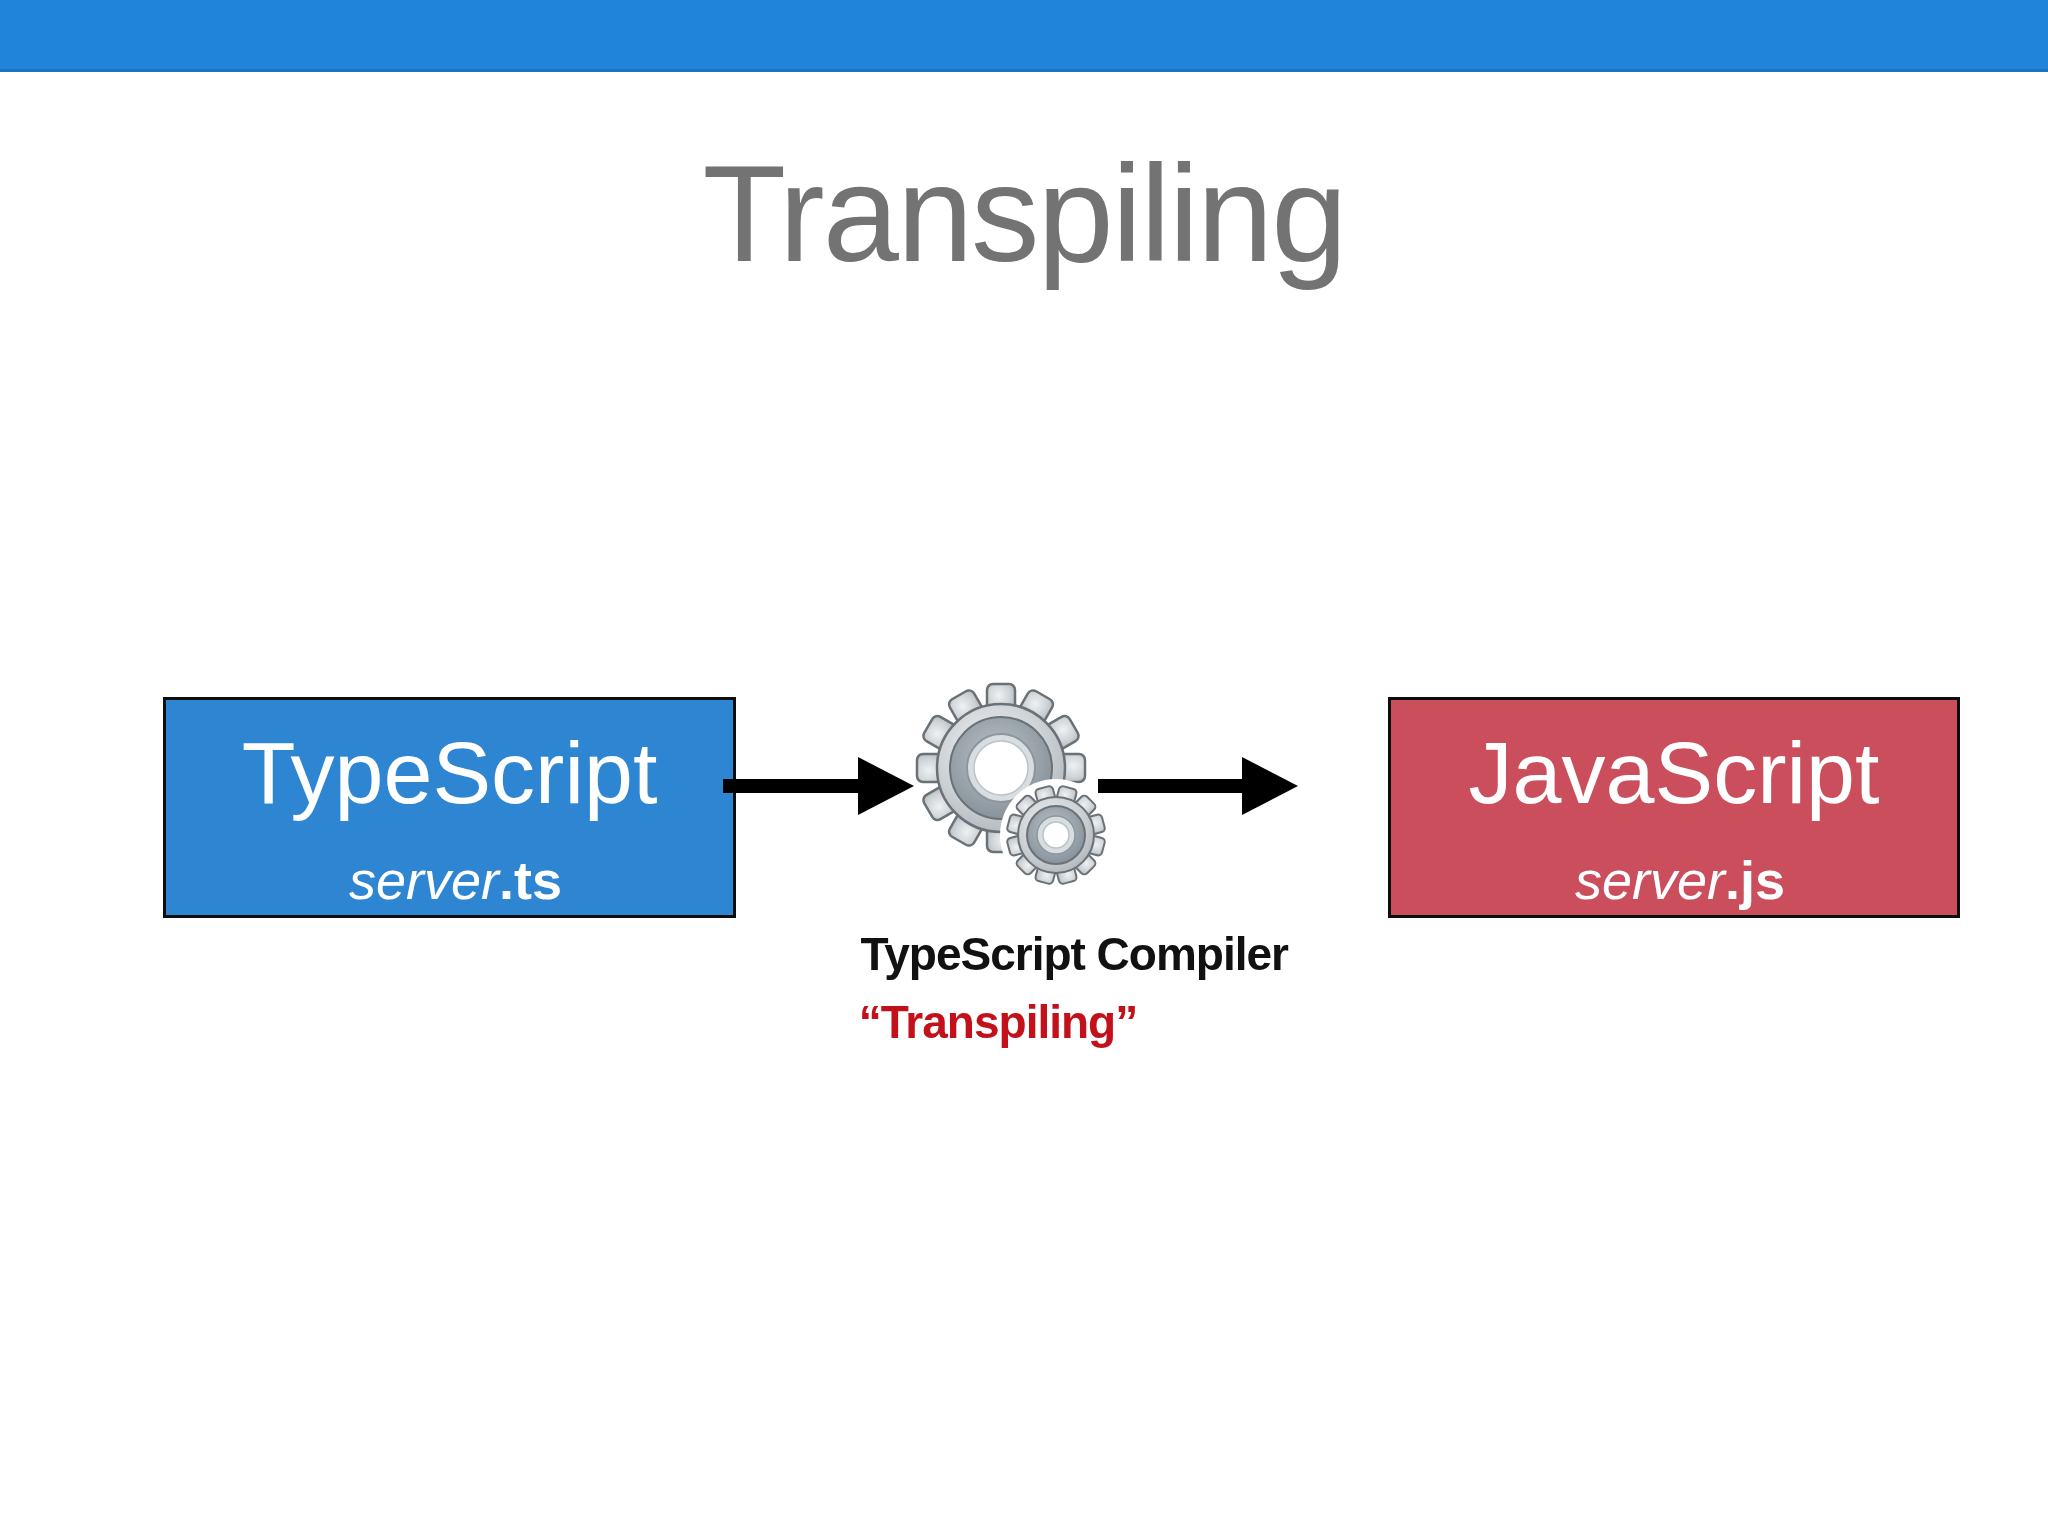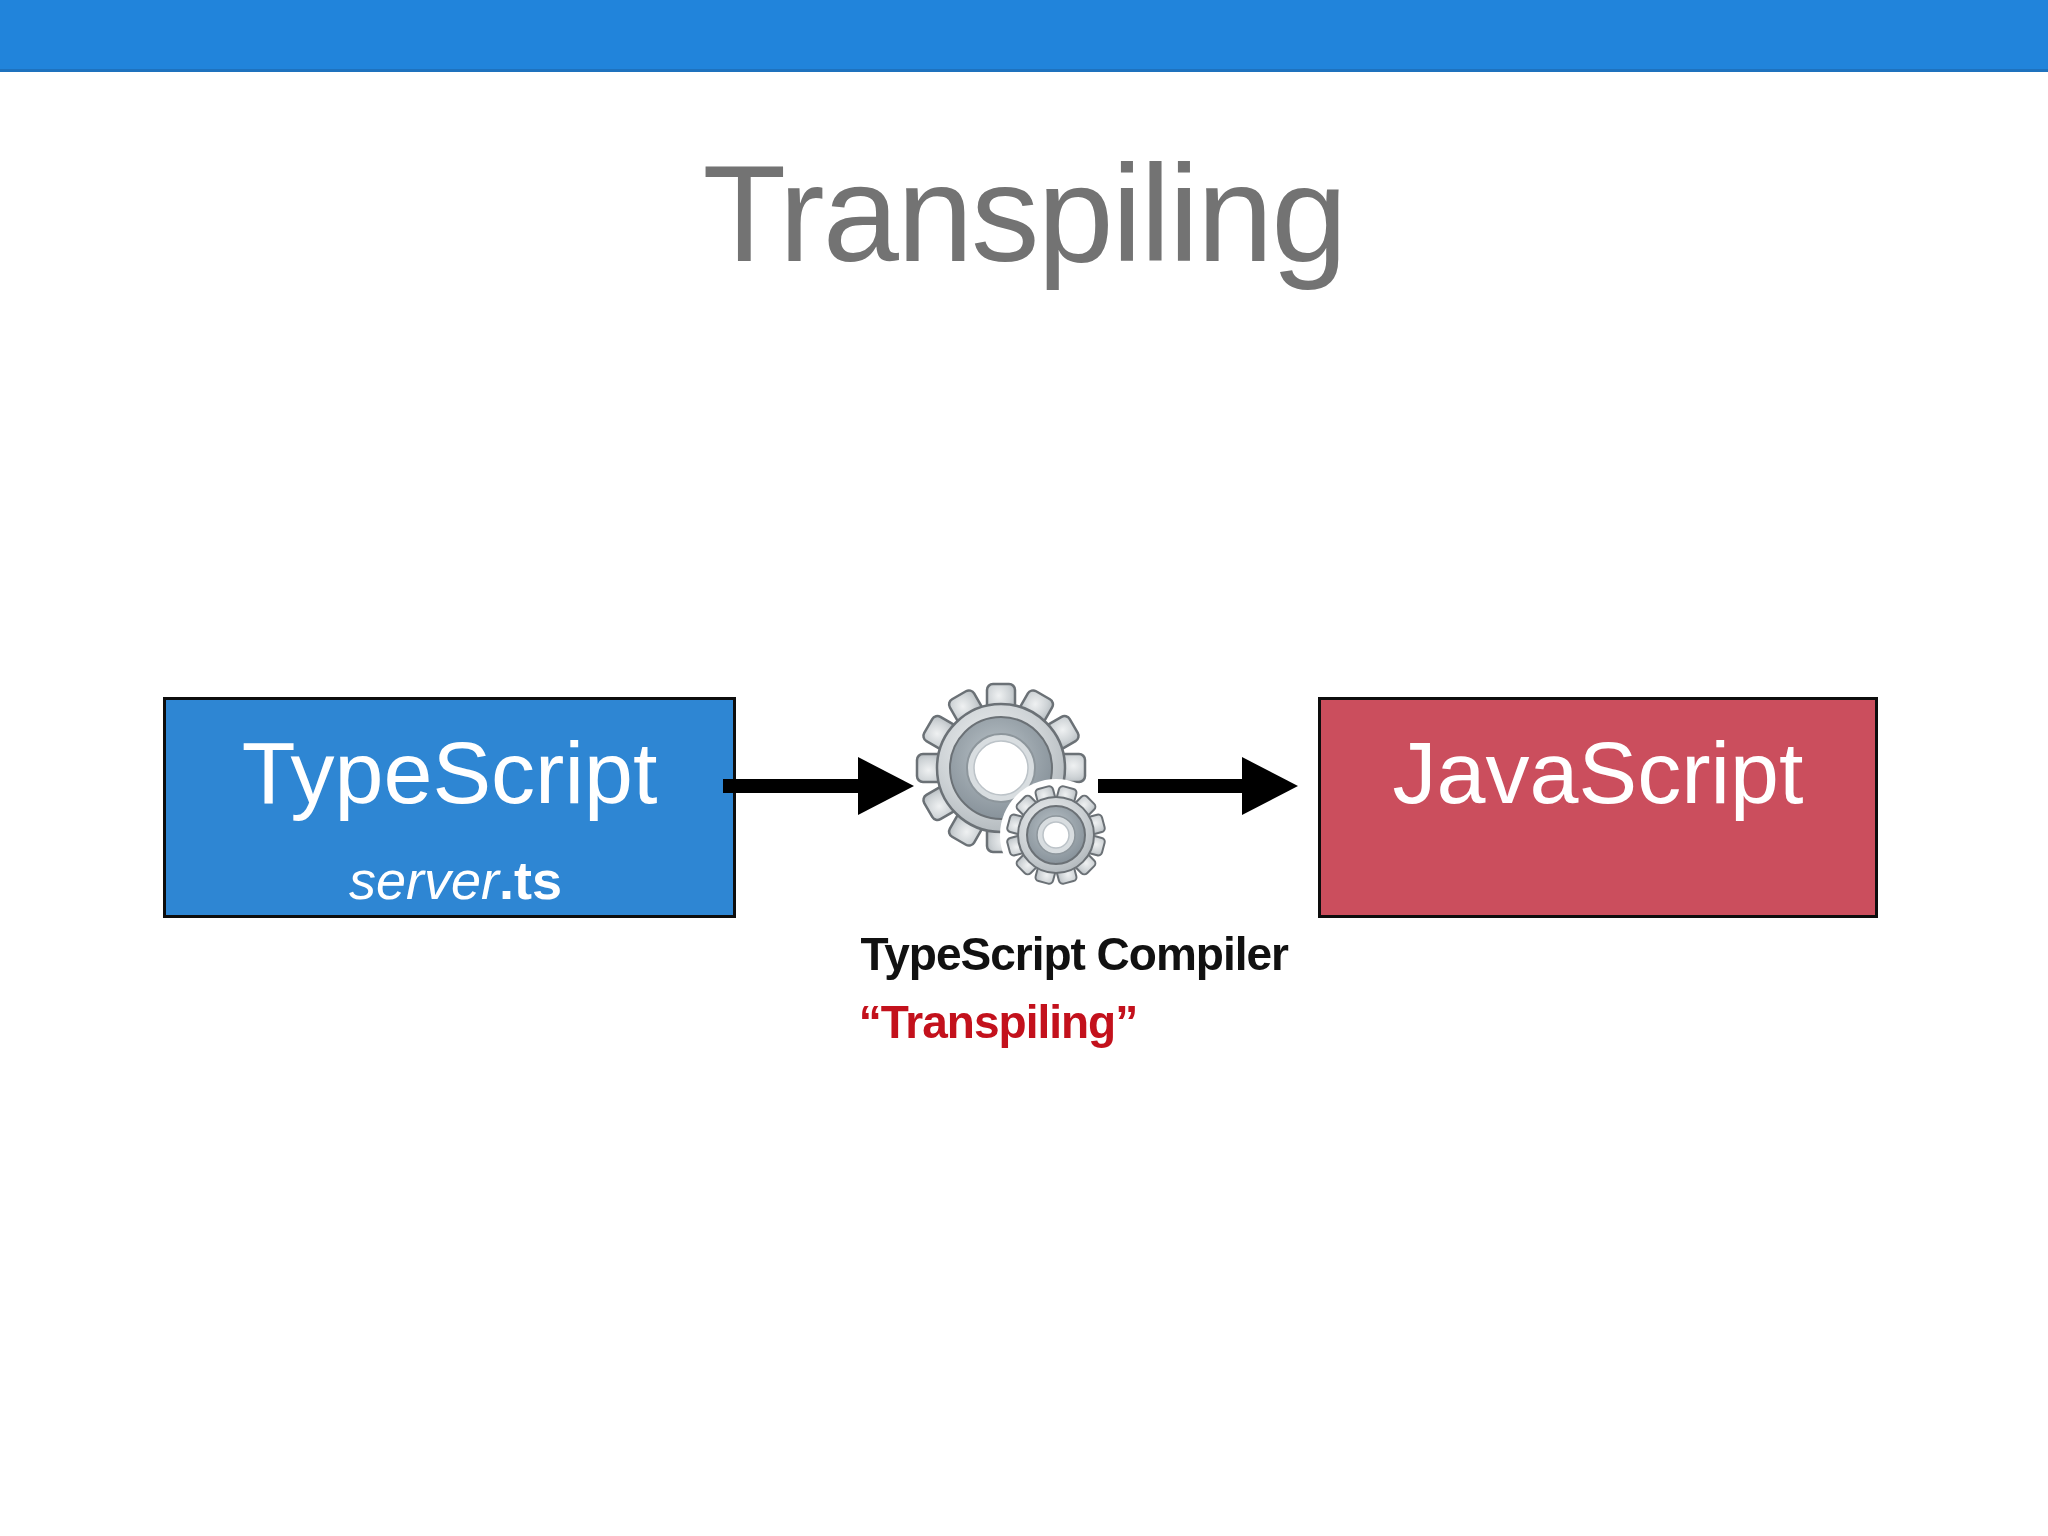--- a/index.html
+++ b/index.html
@@ -43,21 +43,21 @@
 
   
   .box {
     position: absolute;
     top: 697px;
     height: 215px;
     border: 3px solid #0d0d0d;
     color: #ffffff;
   }
   .box-ts { left: 163px;  width: 551px; background: #2E86D3; }
-  .box-js { left: 1318px; width: 554px; background: #CB4E5D; }
+  .box-js { left: 1388px; width: 554px; background: #CB4E5D; padding-left: 12px; }
 
   .box-label {
     position: absolute;
     top: 10px; left: 0; right: 0;
     height: 126px;
     line-height: 126px;
     text-align: center;
     font-size: 88px;
     font-weight: 400;
     white-space: nowrap;
@@ -198,18 +198,19 @@
       <circle r="19" fill="#d8dde0" stroke="#8d969c" stroke-width="1.5"></circle>
       <circle r="13" fill="#ffffff" stroke="#bcc3c8" stroke-width="1.5"></circle>
     </g>
   </svg>
 
   <div class="arrow-shaft shaft-2"></div>
   <div class="arrow-head head-2"></div>
 
   <div class="box box-js" style="background-color: rgb(203, 78, 93);">
     <div class="box-label">JavaScript</div>
+    <div class="box-file"><span class="file-base">server</span><span class="file-ext">.js</span></div>
   </div>
 
   <div class="compiler-name" style="color: rgb(17, 17, 17);">TypeScript Compiler</div>
   <div class="compiler-nickname" style="color: rgb(195, 17, 28);">“Transpiling”</div>
 
 </div>
 
 </body></html>

